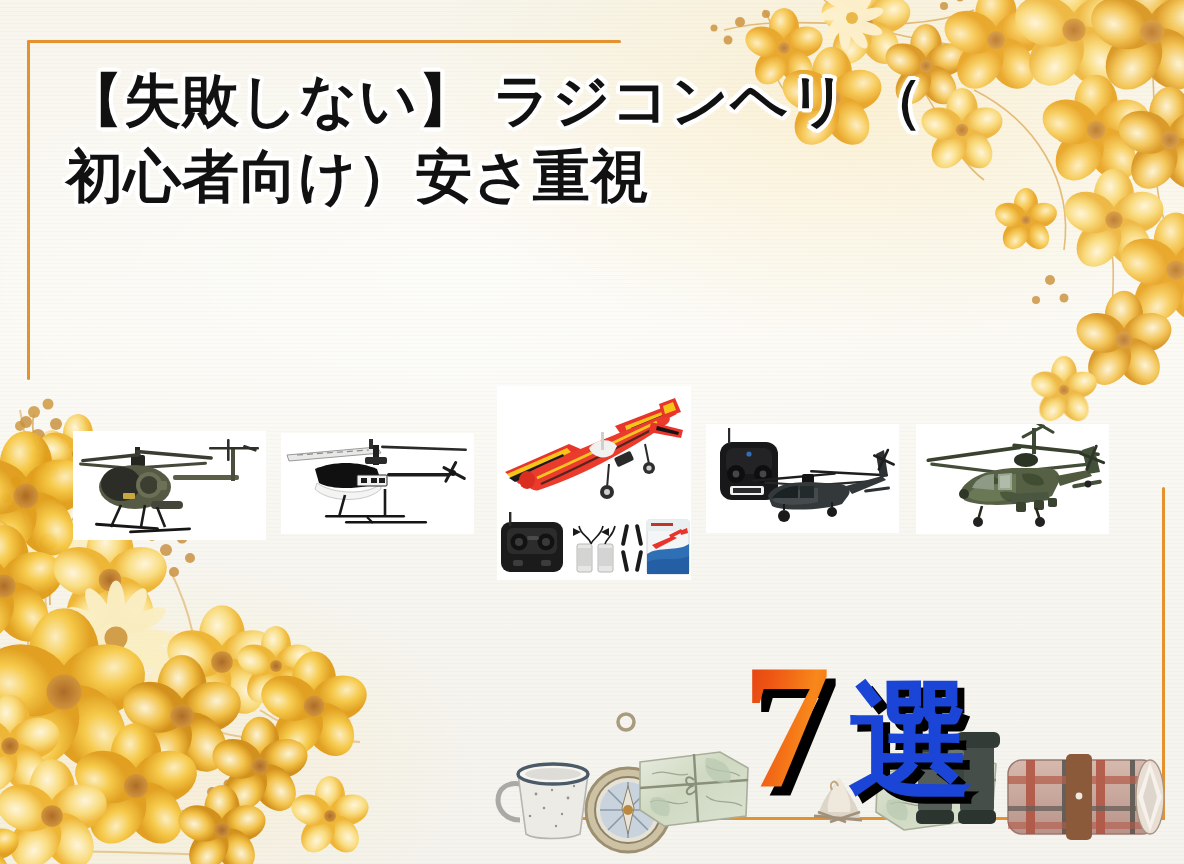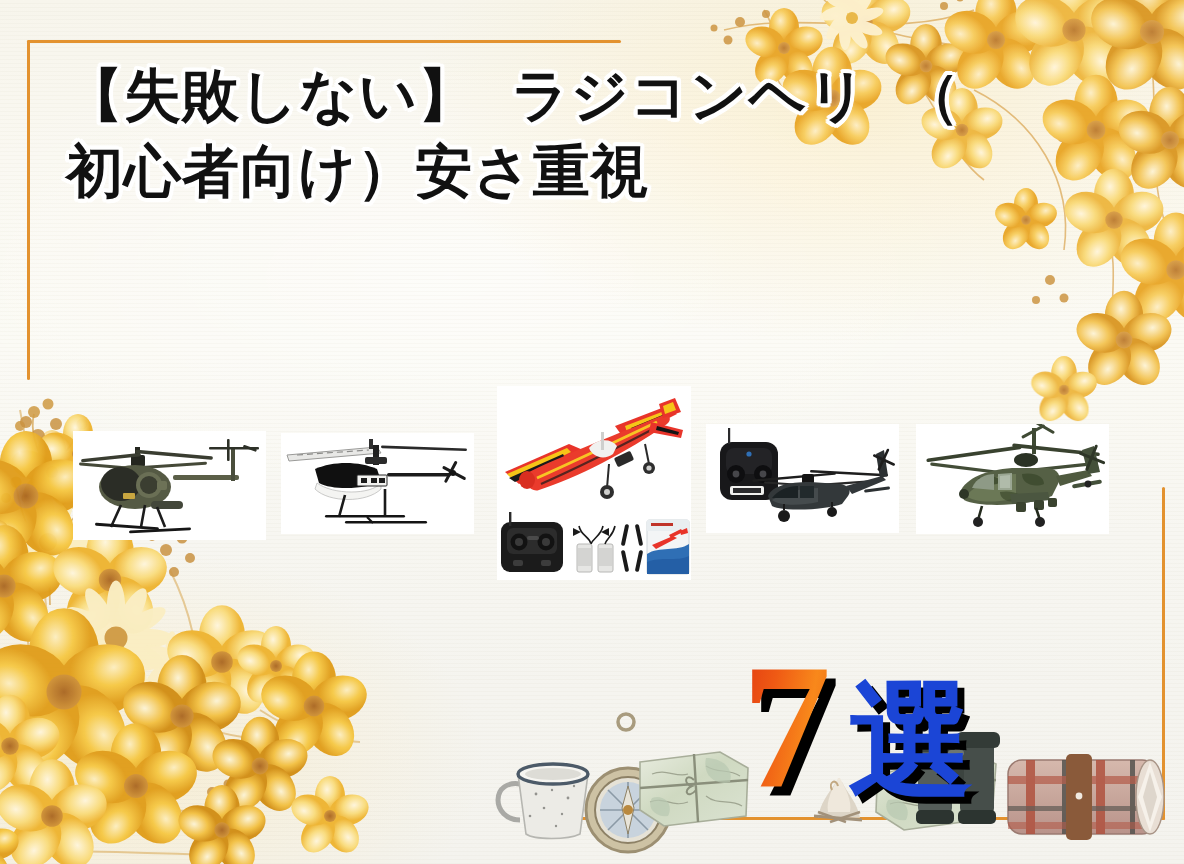--- a/index.html
+++ b/index.html
@@ -30,21 +30,21 @@
   
   .frame-line{position:absolute;background:#e3922f;}
   #frame-top{left:27px;top:40px;width:594px;height:3px;border-radius:2px;}
   #frame-left{left:27px;top:40px;width:3px;height:340px;border-radius:2px;}
   #frame-right{left:1162px;top:487px;width:3px;height:333px;border-radius:2px;}
   #frame-bottom{left:575px;top:817px;width:590px;height:3px;border-radius:2px;}
 
   
   #title{
     position:absolute;left:66px;top:62px;width:1010px;
-    font-family:Liberation Mono, monospace;
+    font-family:Liberation Sans, sans-serif;
     font-weight:700;
     font-size:57px;line-height:76px;letter-spacing:1px;
     color:#111111;
     text-shadow:
       -3px -3px 0 #ffffff, 3px -3px 0 #ffffff, -3px 3px 0 #ffffff, 3px 3px 0 #ffffff,
       0 -4px 0 #ffffff, 0 4px 0 #ffffff, -4px 0 0 #ffffff, 4px 0 0 #ffffff,
       -2px -4px 0 #ffffff, 2px 4px 0 #ffffff, 4px -2px 0 #ffffff, -4px 2px 0 #ffffff,
       0 0 7px rgba(255,255,255,.95);
     white-space:pre-wrap;
     z-index:12;

